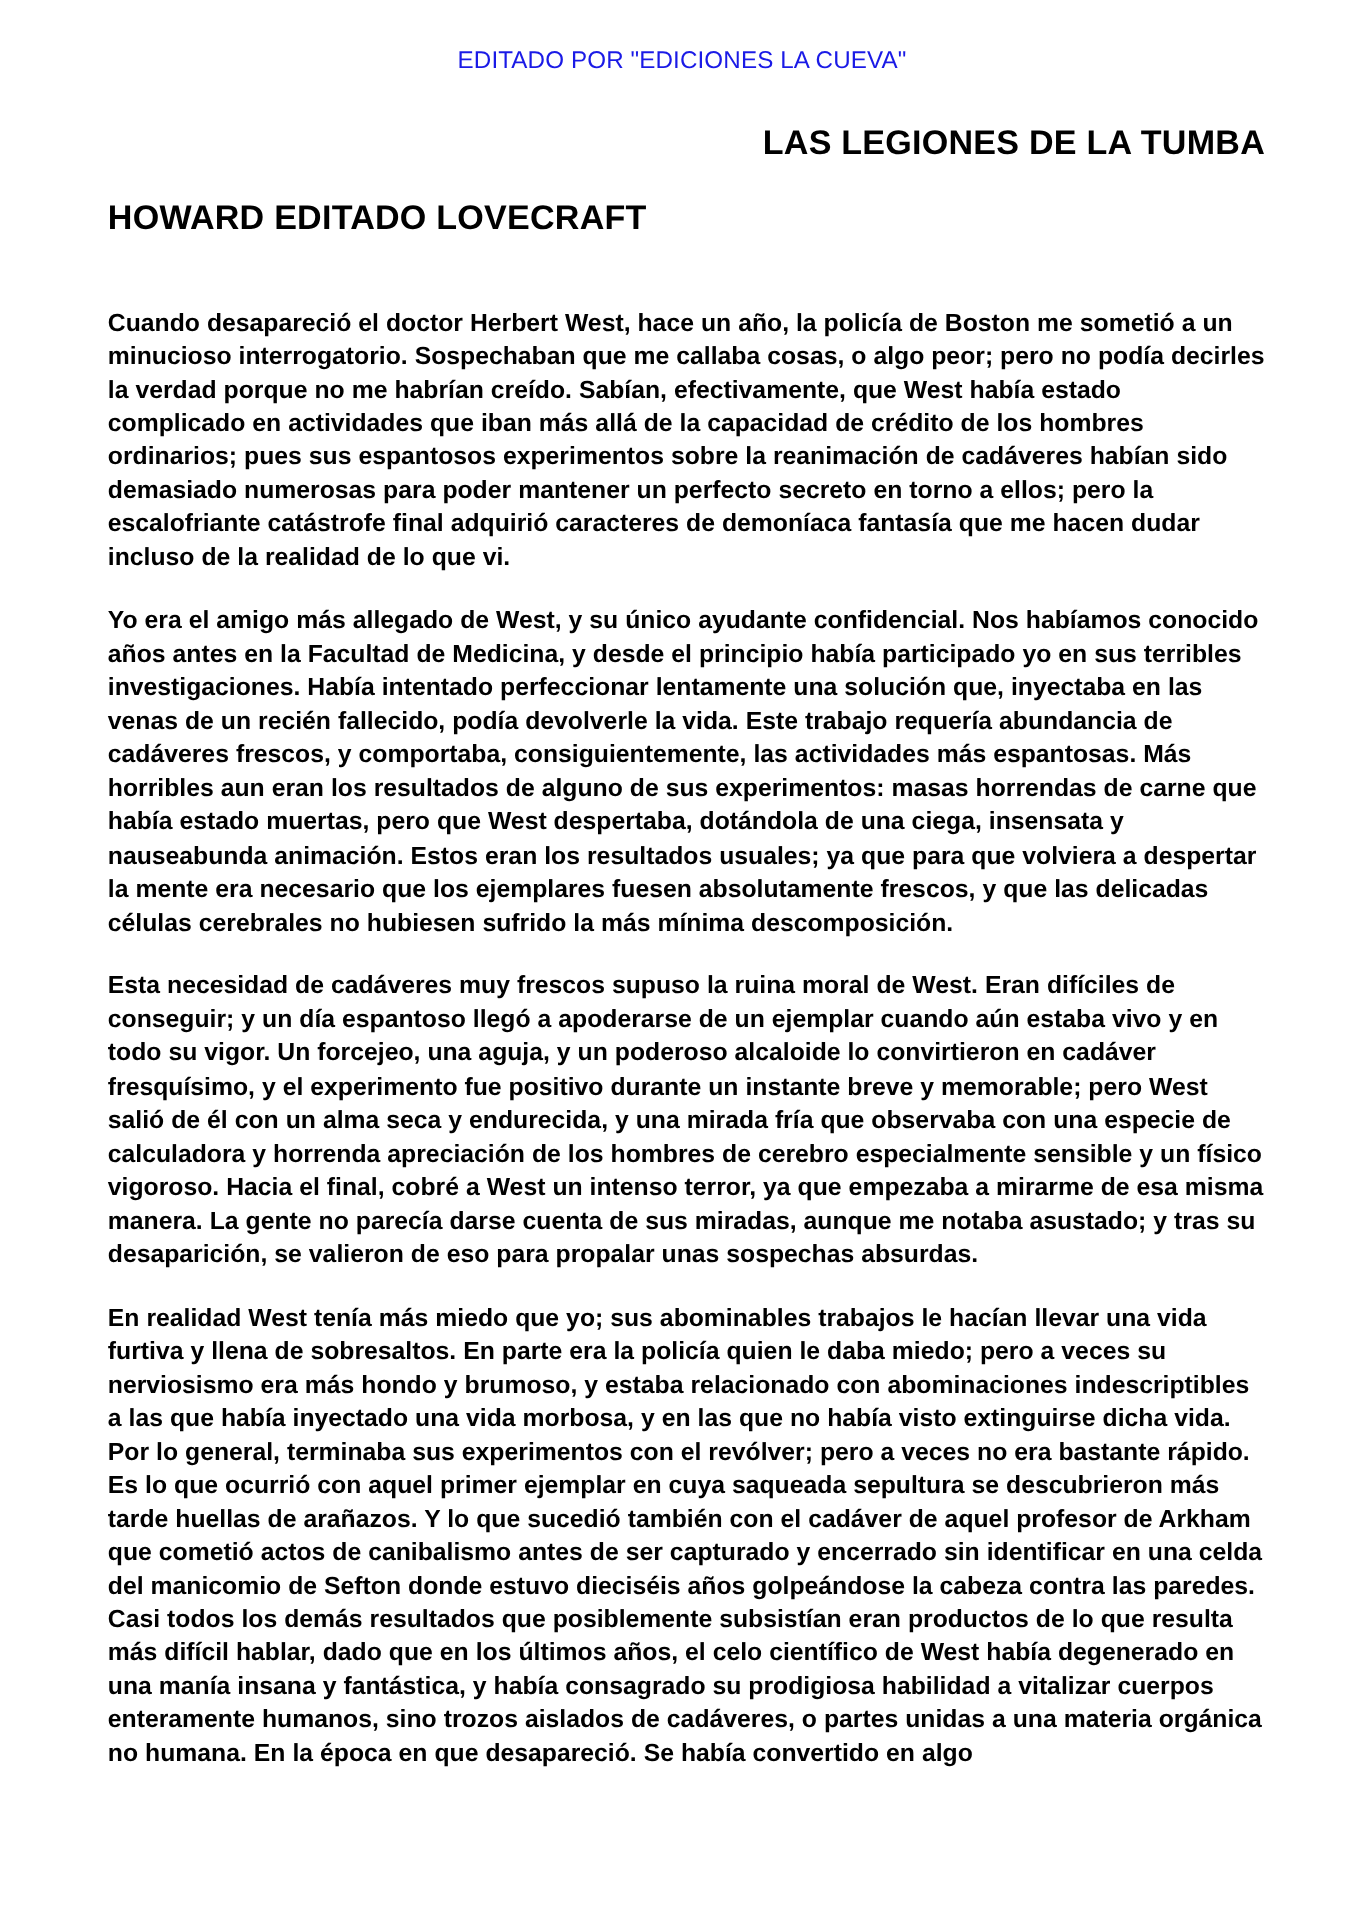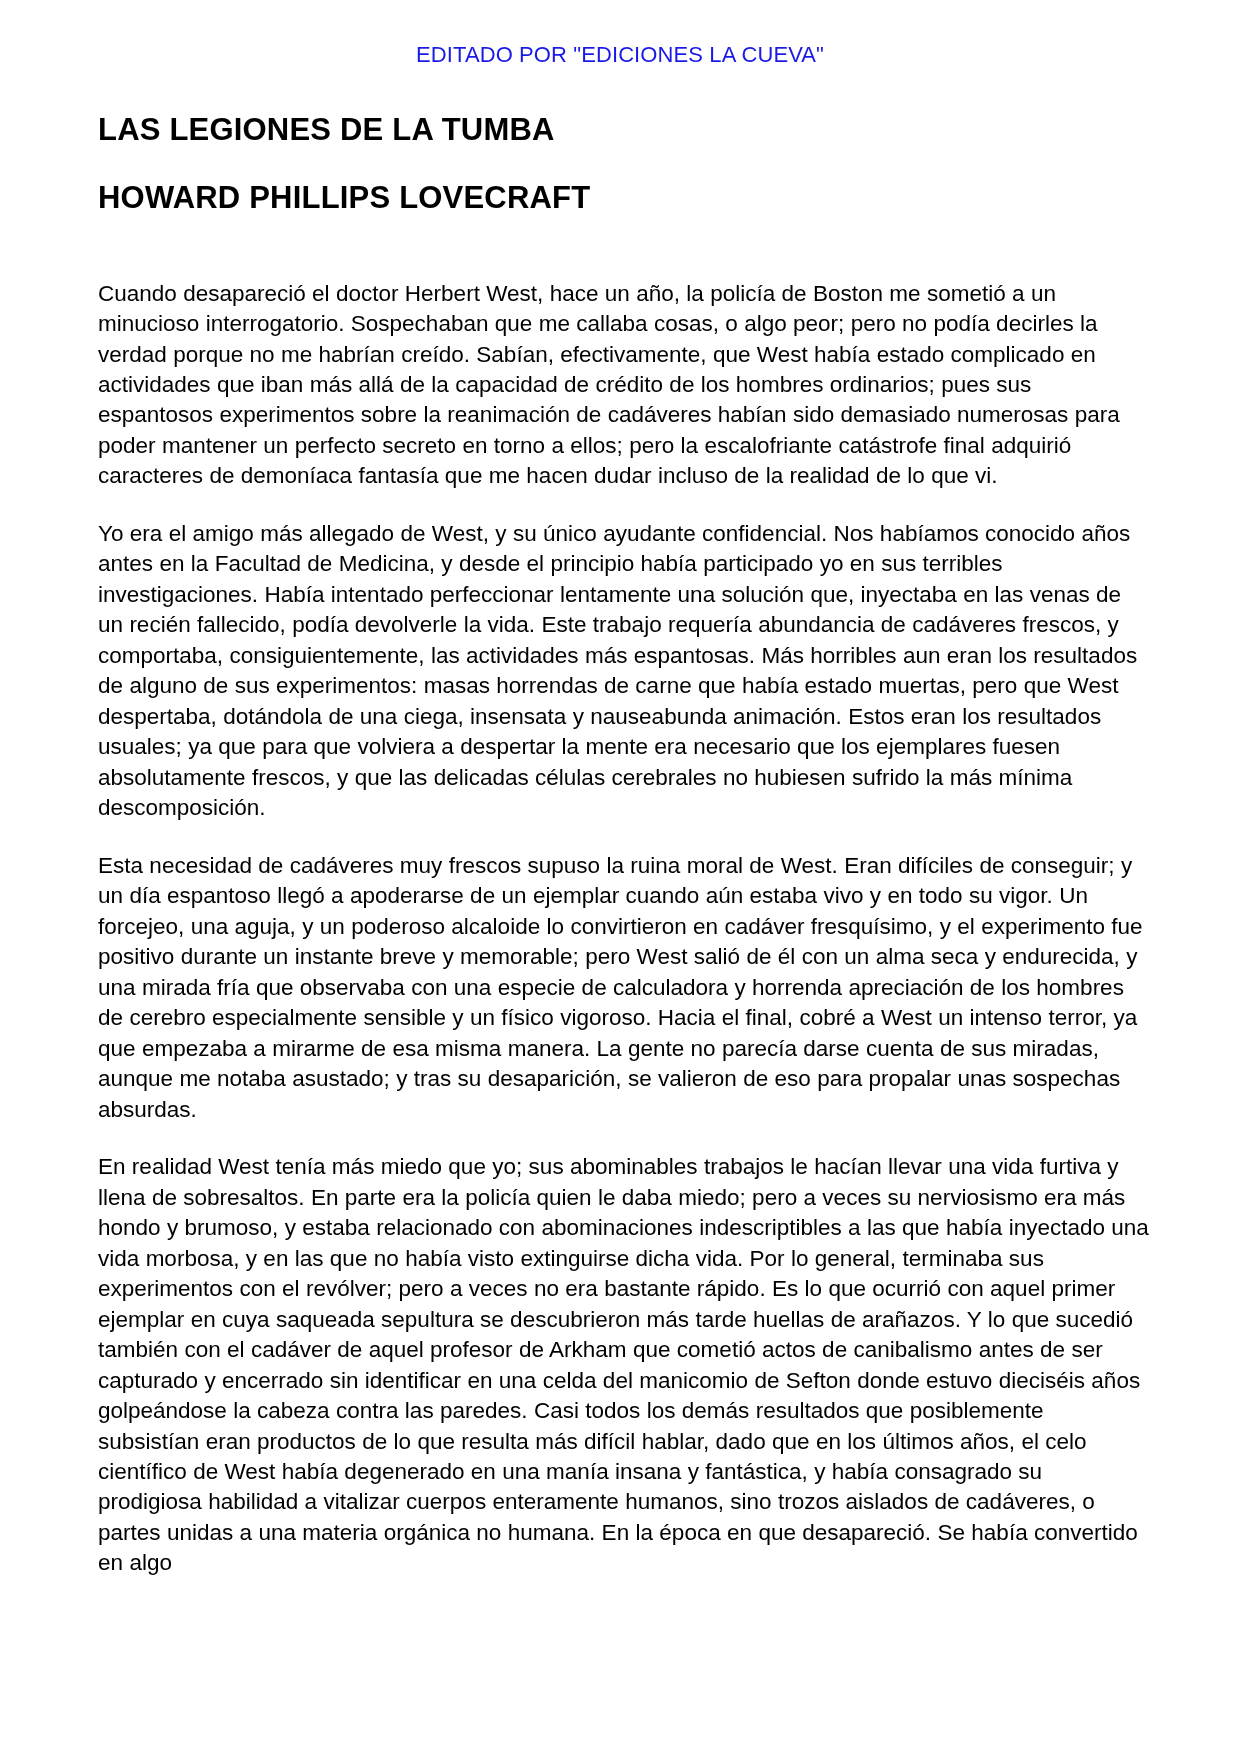--- a/index.html
+++ b/index.html
@@ -38,55 +38,57 @@
     padding-left: 8px;
     box-sizing: border-box;
   }
   h1.doc-title {
     font-size: 31px;
     font-weight: bold;
     line-height: 1.18;
     margin: 0;
     padding-top: 44px;
     letter-spacing: 0.2px;
+    text-align: right;
   }
   h2.doc-author {
     font-size: 31px;
     font-weight: bold;
     line-height: 1.18;
     margin: 0;
     padding-top: 31px;
     letter-spacing: 0.2px;
   }
   .body-text {
     padding-top: 62px;
   }
   p.para {
     font-size: 22.5px;
     line-height: 1.355;
     margin: 0 0 27px 0;
     text-align: left;
     word-spacing: 0.1px;
+    font-weight: bold;
   }
   p.para:last-child {
     margin-bottom: 1px;
   }
 </style>
 </head>
 <body>
 
 <div class="page">
 
   <div class="editor-line">EDITADO POR "EDICIONES LA CUEVA"</div>
 
   <div class="content">
 
     <h1 class="doc-title">LAS LEGIONES DE LA TUMBA</h1>
 
-    <h2 class="doc-author">HOWARD PHILLIPS LOVECRAFT</h2>
+    <h2 class="doc-author">HOWARD EDITADO LOVECRAFT</h2>
 
     <div class="body-text">
       <p class="para">Cuando desapareció el doctor Herbert West, hace un año, la policía de Boston me sometió a un minucioso interrogatorio. Sospechaban que me callaba cosas, o algo peor; pero no podía decirles la verdad porque no me habrían creído. Sabían, efectivamente, que West había estado complicado en actividades que iban más allá de la capacidad de crédito de los hombres ordinarios; pues sus espantosos experimentos sobre la reanimación de cadáveres habían sido demasiado numerosas para poder mantener un perfecto secreto en torno a ellos; pero la escalofriante catástrofe final adquirió caracteres de demoníaca fantasía que me hacen dudar incluso de la realidad de lo que vi.</p>
       <p class="para">Yo era el amigo más allegado de West, y su único ayudante confidencial. Nos habíamos conocido años antes en la Facultad de Medicina, y desde el principio había participado yo en sus terribles investigaciones. Había intentado perfeccionar lentamente una solución que, inyectaba en las venas de un recién fallecido, podía devolverle la vida. Este trabajo requería abundancia de cadáveres frescos, y comportaba, consiguientemente, las actividades más espantosas. Más horribles aun eran los resultados de alguno de sus experimentos: masas horrendas de carne que había estado muertas, pero que West despertaba, dotándola de una ciega, insensata y nauseabunda animación. Estos eran los resultados usuales; ya que para que volviera a despertar la mente era necesario que los ejemplares fuesen absolutamente frescos, y que las delicadas células cerebrales no hubiesen sufrido la más mínima descomposición.</p>
       <p class="para">Esta necesidad de cadáveres muy frescos supuso la ruina moral de West. Eran difíciles de conseguir; y un día espantoso llegó a apoderarse de un ejemplar cuando aún estaba vivo y en todo su vigor. Un forcejeo, una aguja, y un poderoso alcaloide lo convirtieron en cadáver fresquísimo, y el experimento fue positivo durante un instante breve y memorable; pero West salió de él con un alma seca y endurecida, y una mirada fría que observaba con una especie de calculadora y horrenda apreciación de los hombres de cerebro especialmente sensible y un físico vigoroso. Hacia el final, cobré a West un intenso terror, ya que empezaba a mirarme de esa misma manera. La gente no parecía darse cuenta de sus miradas, aunque me notaba asustado; y tras su desaparición, se valieron de eso para propalar unas sospechas absurdas.</p>
       <p class="para">En realidad West tenía más miedo que yo; sus abominables trabajos le hacían llevar una vida furtiva y llena de sobresaltos. En parte era la policía quien le daba miedo; pero a veces su nerviosismo era más hondo y brumoso, y estaba relacionado con abominaciones indescriptibles a las que había inyectado una vida morbosa, y en las que no había visto extinguirse dicha vida. Por lo general, terminaba sus experimentos con el revólver; pero a veces no era bastante rápido. Es lo que ocurrió con aquel primer ejemplar en cuya saqueada sepultura se descubrieron más tarde huellas de arañazos. Y lo que sucedió también con el cadáver de aquel profesor de Arkham que cometió actos de canibalismo antes de ser capturado y encerrado sin identificar en una celda del manicomio de Sefton donde estuvo dieciséis años golpeándose la cabeza contra las paredes. Casi todos los demás resultados que posiblemente subsistían eran productos de lo que resulta más difícil hablar, dado que en los últimos años, el celo científico de West había degenerado en una manía insana y fantástica, y había consagrado su prodigiosa habilidad a vitalizar cuerpos enteramente humanos, sino trozos aislados de cadáveres, o partes unidas a una materia orgánica no humana. En la época en que desapareció. Se había convertido en algo</p>
     </div>
 
   </div>
 </div>

